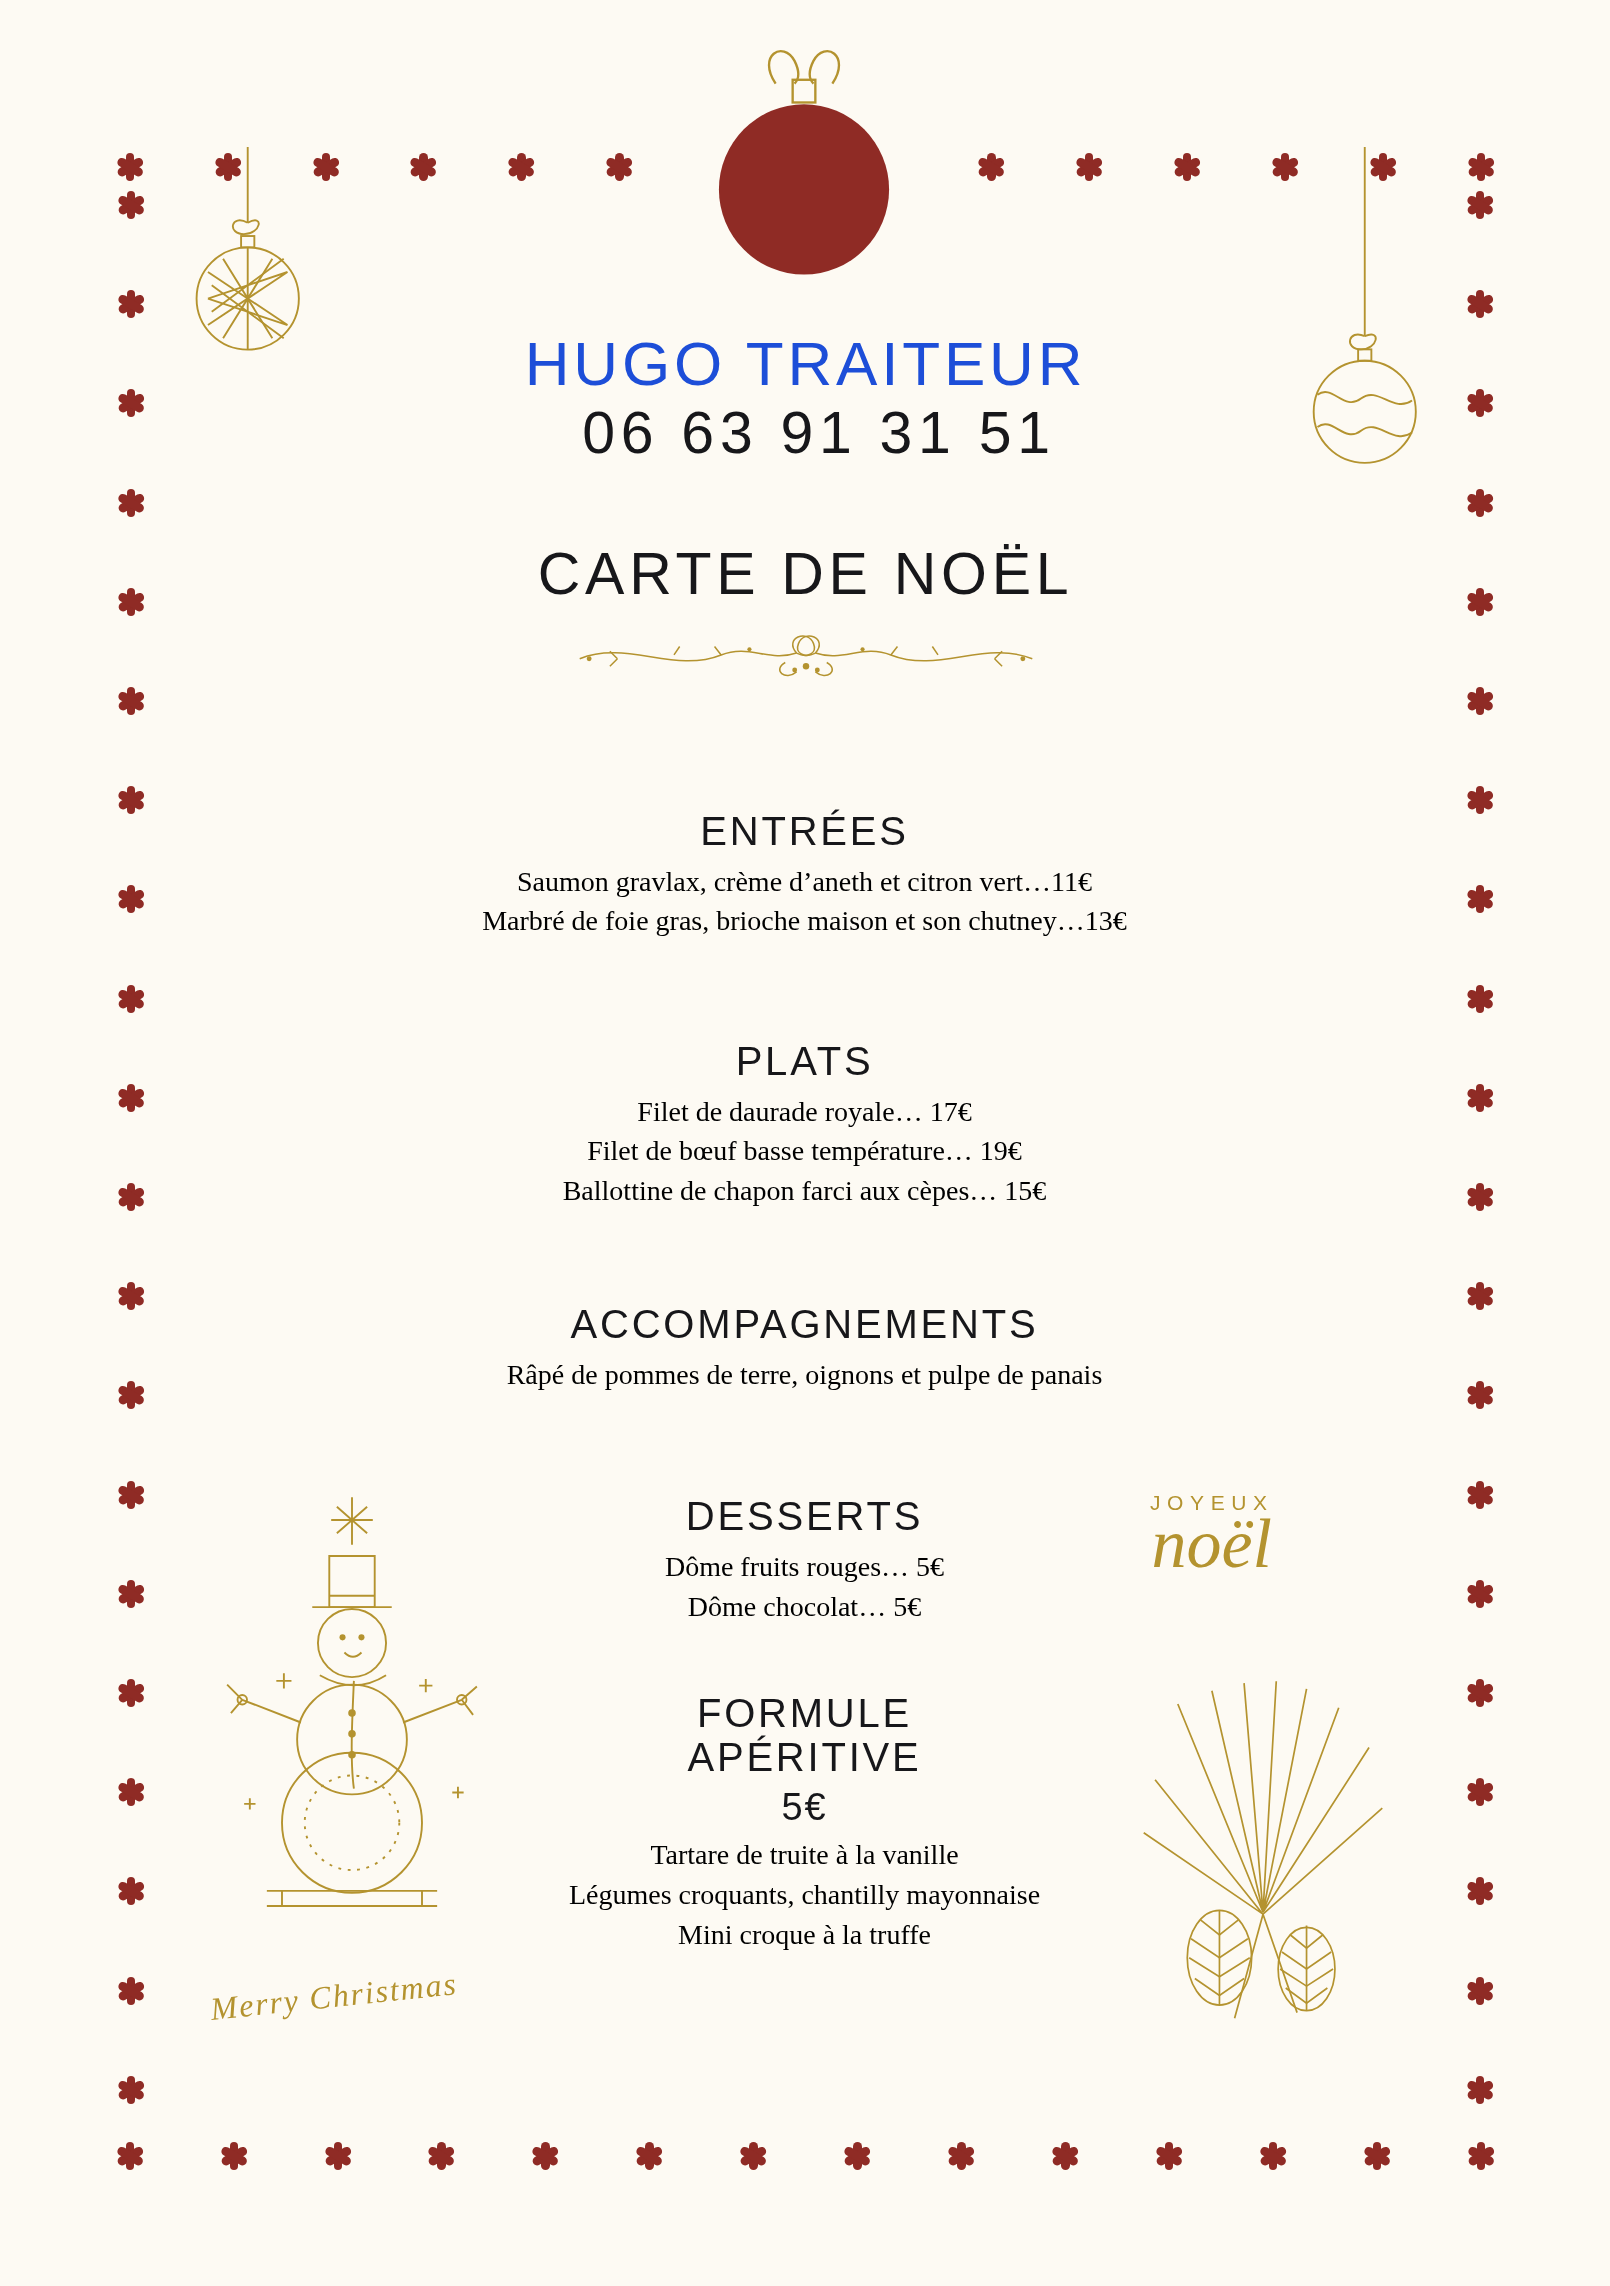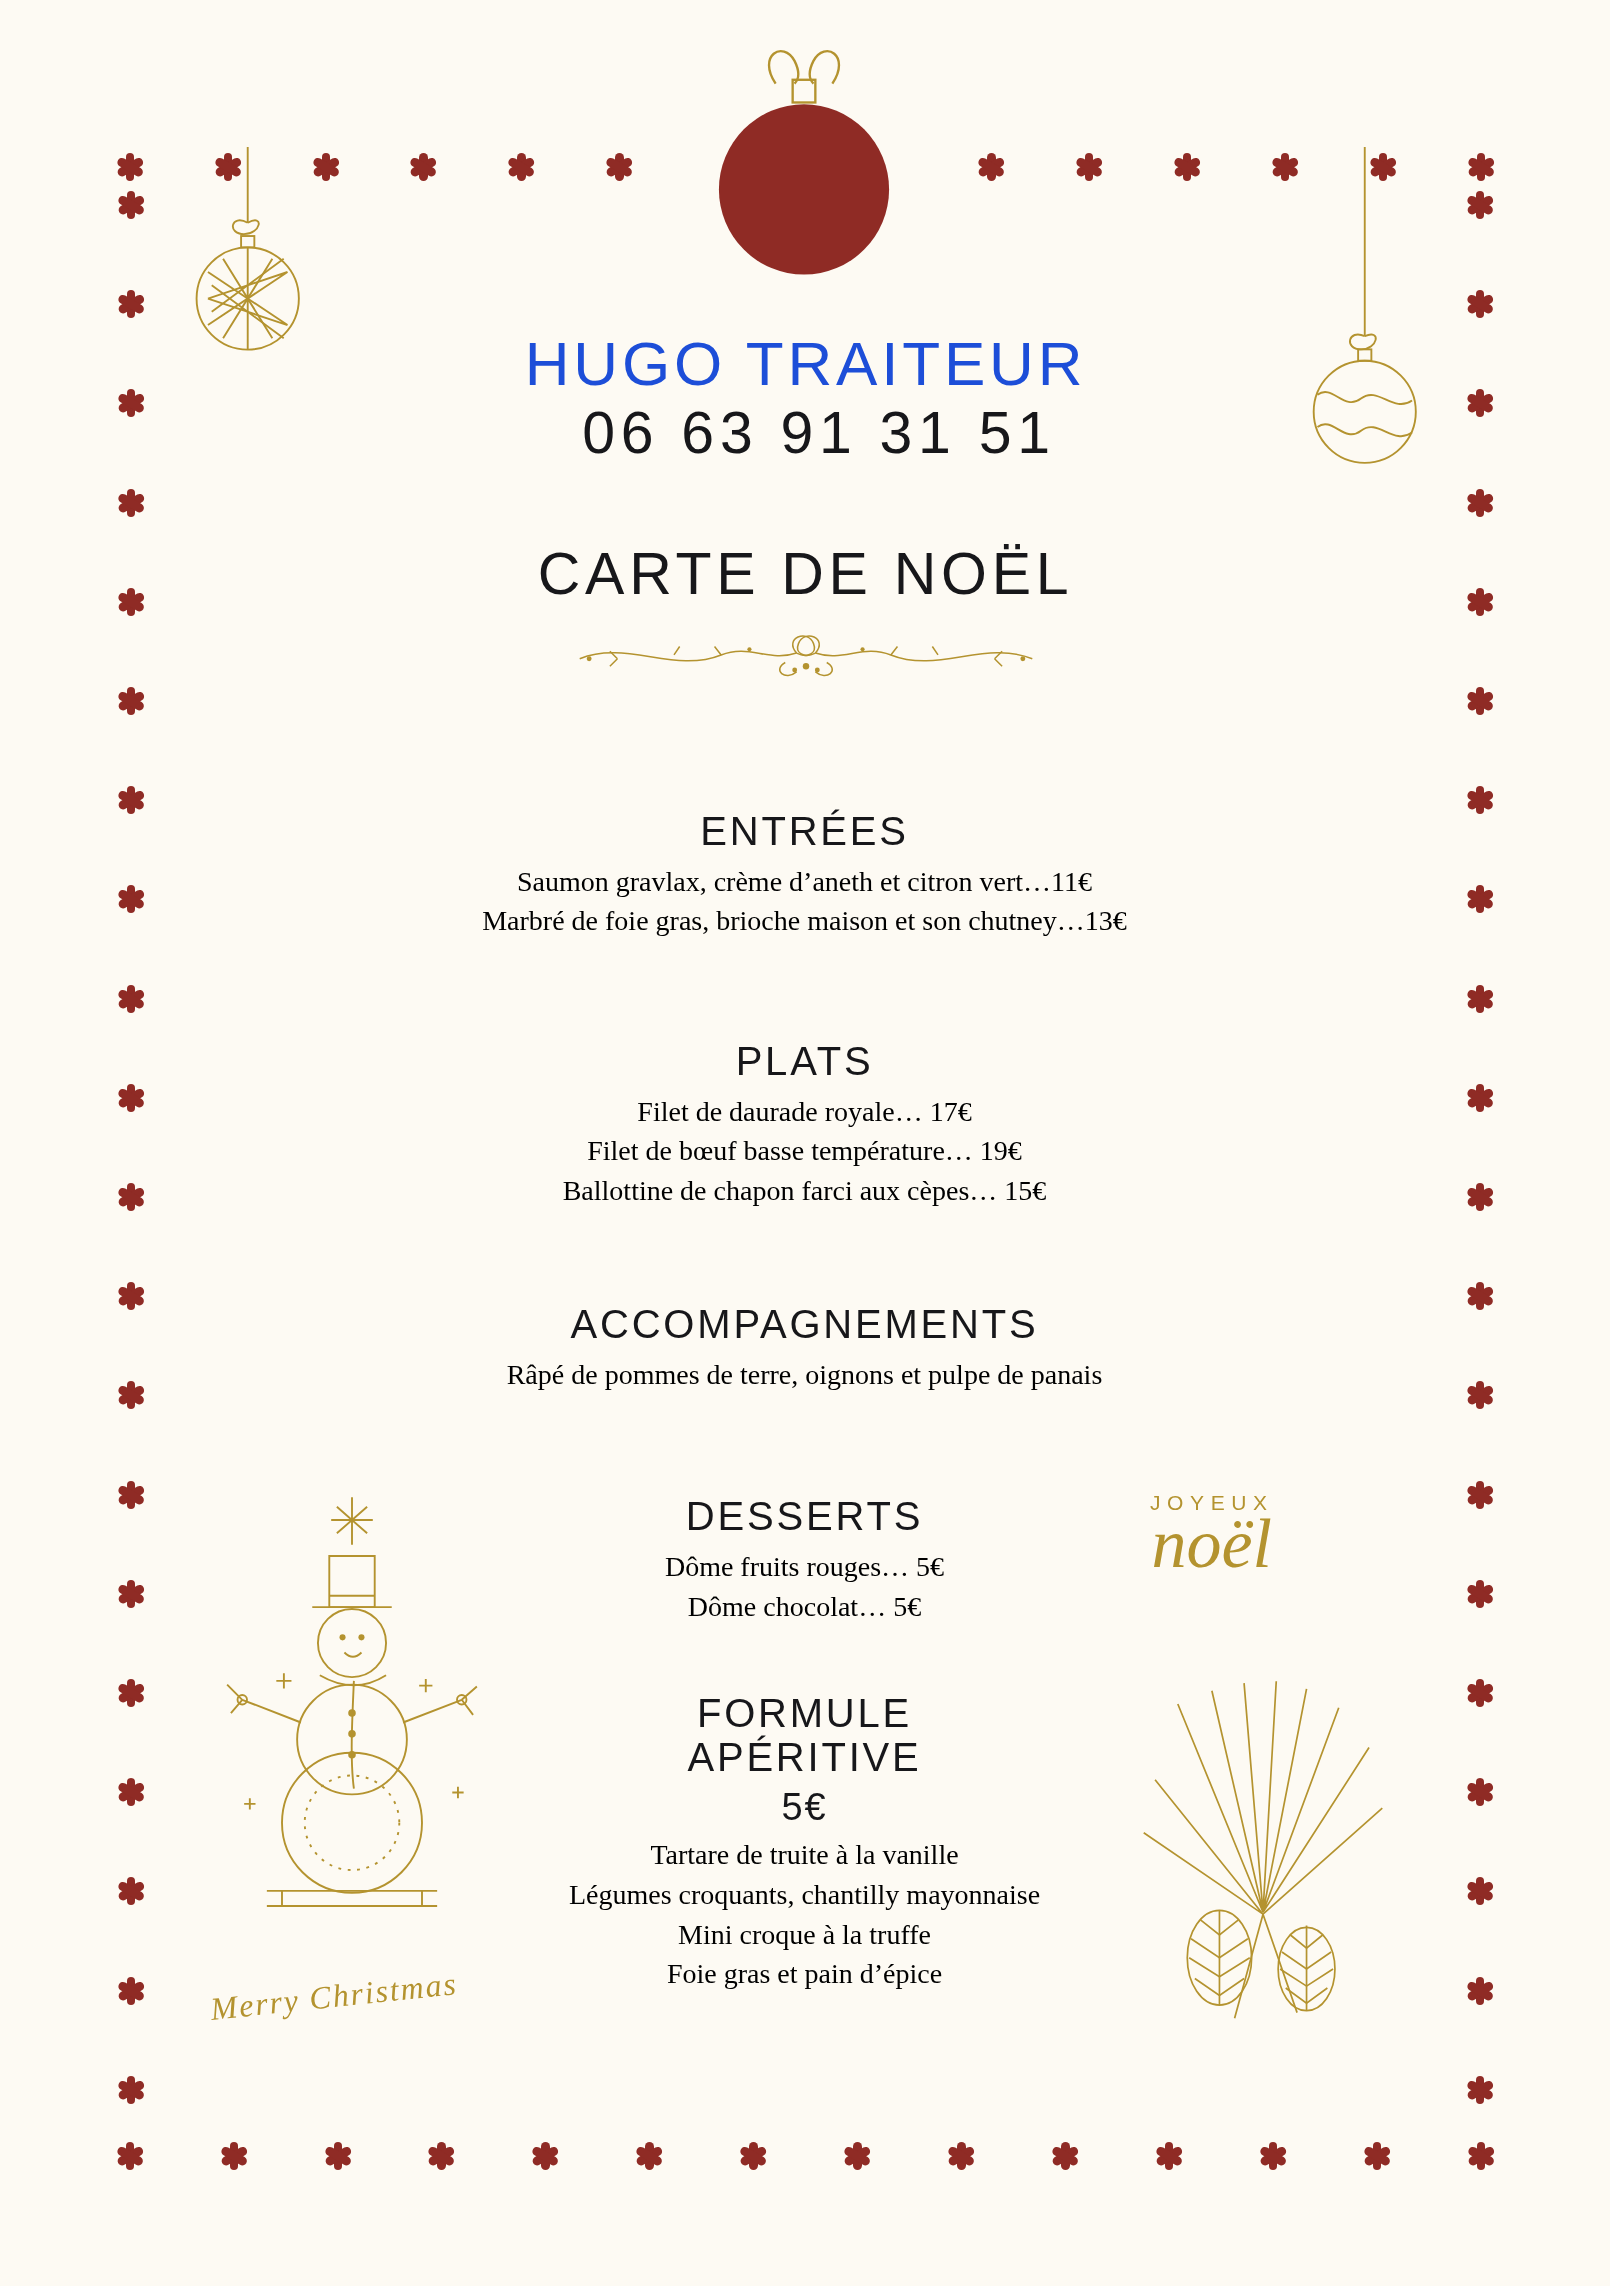--- a/index.html
+++ b/index.html
@@ -628,21 +628,20 @@
       <div class="item">Dôme fruits rouges… 5€</div>
       <div class="item">Dôme chocolat… 5€</div>
     </div>
 
     <div class="section formule">
       <div class="section-title">FORMULE<br>APÉRITIVE</div>
       <div class="price">5€</div>
       <div class="item">Tartare de truite à la vanille</div>
       <div class="item">Légumes croquants, chantilly mayonnaise</div>
       <div class="item">Mini croque à la truffe</div>
-      <div class="item">Foie gras et pain d’épice</div>
     </div>
 
   </div>
 
   <div class="snowman">
     <svg width="284" height="473" viewBox="0 0 300 500">
       <g fill="none" stroke="#b4932f" stroke-width="2">
 
         <path d="M150 12 L150 62 M128 36 L172 36 M134 22 L166 50 M166 22 L134 50"></path>
 

